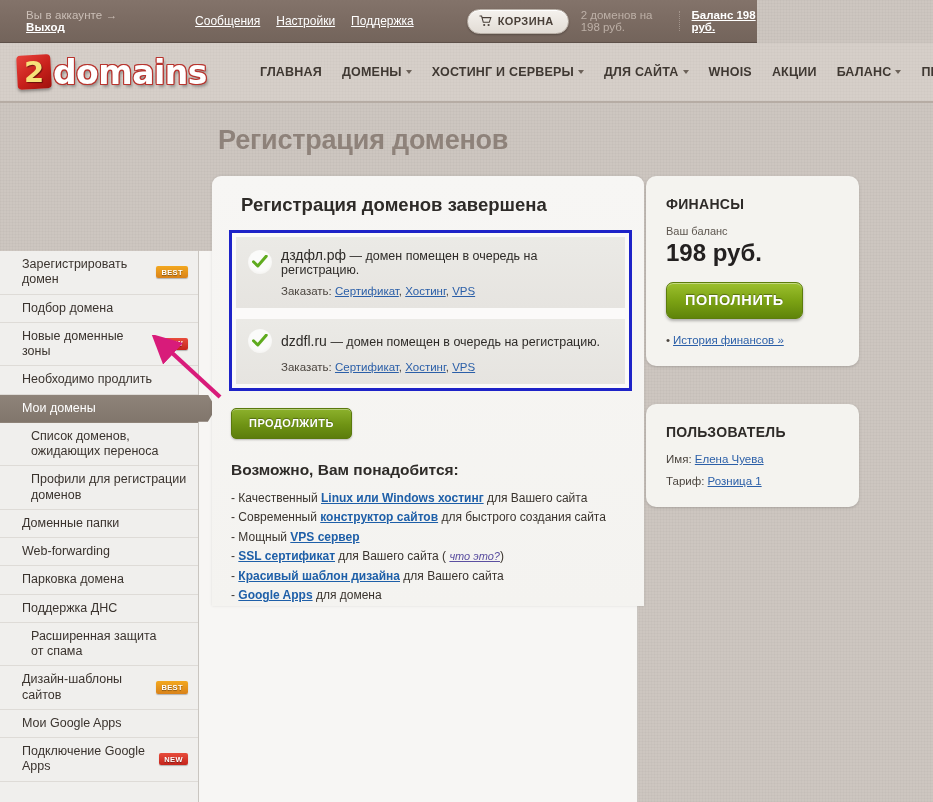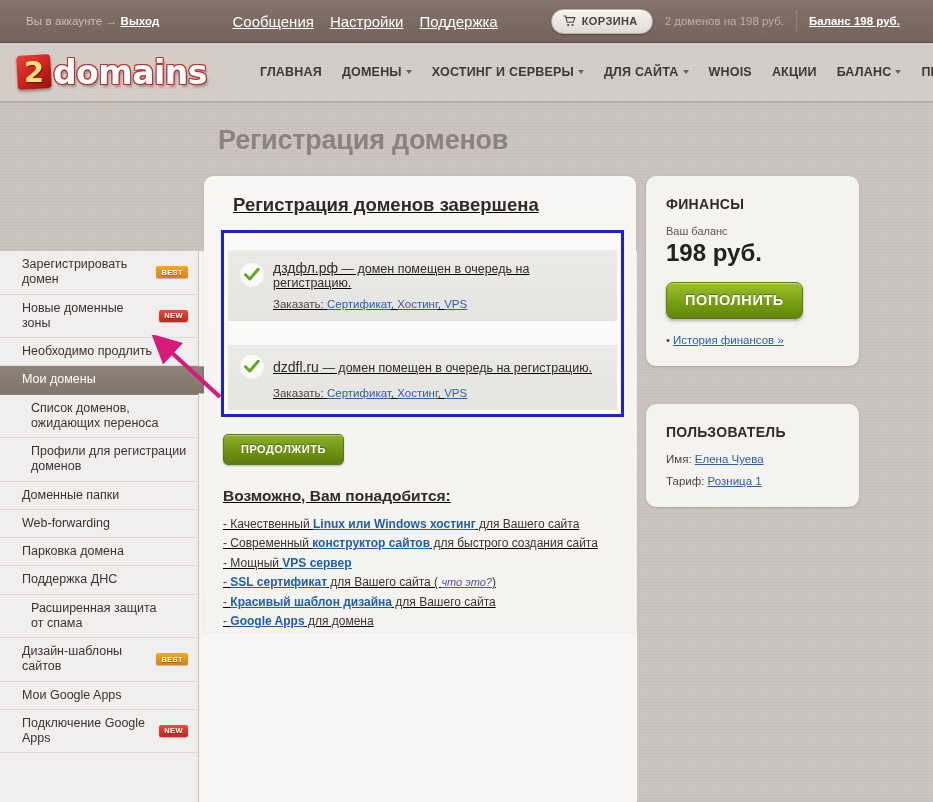--- a/index.html
+++ b/index.html
@@ -12,31 +12,31 @@
   body {
     background:
       repeating-linear-gradient(0deg, rgba(0,0,0,0.018) 0 1px, transparent 1px 3px),
       repeating-linear-gradient(90deg, rgba(0,0,0,0.018) 0 1px, transparent 1px 3px),
       #cdc6c0;
     position: relative;
   }
 
   
   #topbar {
-    position: absolute; left: 0; top: 0; width: 933px; height: 43px;
+    position: absolute; left: 0; top: 0; width: 757px; height: 43px;
     background: linear-gradient(180deg, #83736a 0%, #7b6b62 50%, #73645b 100%);
     border-bottom: 1px solid #5d5049;
     display: flex; align-items: center;
   }
   #topbar .tb-left {
     margin-left: 26px; color: #cbbfb7; font-size: 11.5px; letter-spacing: 0.1px;
   }
   #topbar .tb-left a { color: #fff; text-decoration: underline; font-weight: bold; }
   #topbar .tb-mid { margin-left: 73px; display: flex; gap: 16px; }
-  #topbar .tb-mid a { color: #fff; font-size: 15px; text-decoration: underline; text-align: right; }
+  #topbar .tb-mid a { color: #fff; font-size: 12px; text-decoration: underline; text-align: right; }
   #cart-btn {
     margin-left: 53px;
     background: linear-gradient(180deg, #f5f2ee 0%, #e2dcd5 100%);
     border: 1px solid #b9b0a7;
     border-radius: 13px; height: 25px;
     padding: 0 14px 0 11px;
     display: flex; align-items: center; gap: 6px;
     color: #4a4039; font-size: 11px; font-weight: bold; letter-spacing: 0.4px;
     box-shadow: 0 1px 2px rgba(0,0,0,0.25), inset 0 1px 0 #fff;
     cursor: pointer;
@@ -149,40 +149,38 @@
     pointer-events: none; z-index: 30;
   }
 
   
   #content-bg {
     position: absolute; left: 199px; top: 251px; width: 439px; bottom: 0;
     background: #f7f6f4;
     border-right: 1px solid #c9c5c0;
   }
   #main-card {
-    position: absolute; left: 204px; top: 176px; width: 432px;
+    position: absolute; left: 212px; top: 176px; width: 432px;
     background: linear-gradient(180deg, #f7f6f4 0%, #f4f3f0 100%);
     border-radius: 9px 9px 0 0;
     padding: 18px 12px 0 17px;
     z-index: 5;
     box-shadow: 0 0 3px rgba(0,0,0,0.10);
-    text-decoration: underline;
   }
   #main-card h2 {
     margin: 0 0 14px 12px; font-size: 18.5px; font-weight: bold; color: #2e2b28;
   }
   #result-box {
     border: 3px solid #1e23c8;
     background: #fbfaf9;
     padding: 4px;
   }
   .result-row {
     background: linear-gradient(180deg, #ebeae6 0%, #e6e4e0 100%);
     padding: 10px 12px 11px 12px;
-    margin-top: 13px;
   }
   .result-gap { height: 11px; background: #fbfaf9; }
   .result-line1 { display: flex; align-items: center; }
   .check-wrap {
     flex: 0 0 auto; width: 24px; height: 24px; border-radius: 50%;
     background: radial-gradient(circle at 50% 45%, #fbfbfa 55%, #eceae6 100%);
     display: flex; align-items: center; justify-content: center;
     margin-right: 9px;
   }
   .result-domain {
@@ -316,20 +314,23 @@
 <div id="page-title">Регистрация доменов</div>
 
 <div id="content-bg"></div>
 
 <div id="sidebar">
     <div class="side-item">
       <span class="si-label">Зарегистрировать домен</span>
       <span class="badge best">BEST</span>
     </div>
     <div class="side-item">
+      <span class="si-label">Подбор домена</span>
+    </div>
+    <div class="side-item">
       <span class="si-label">Новые доменные зоны</span>
       <span class="badge new">NEW</span>
     </div>
     <div class="side-item">
       <span class="si-label">Необходимо продлить</span>
     </div>
     <div class="side-item active">
       <span class="si-label">Мои домены</span>
     </div>
     <div class="side-item two-line">

